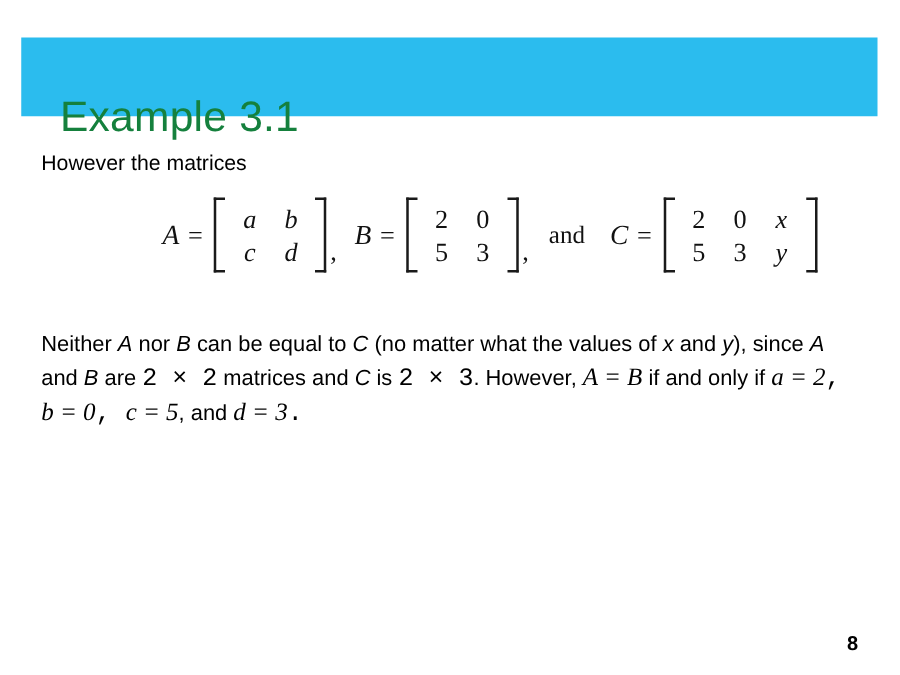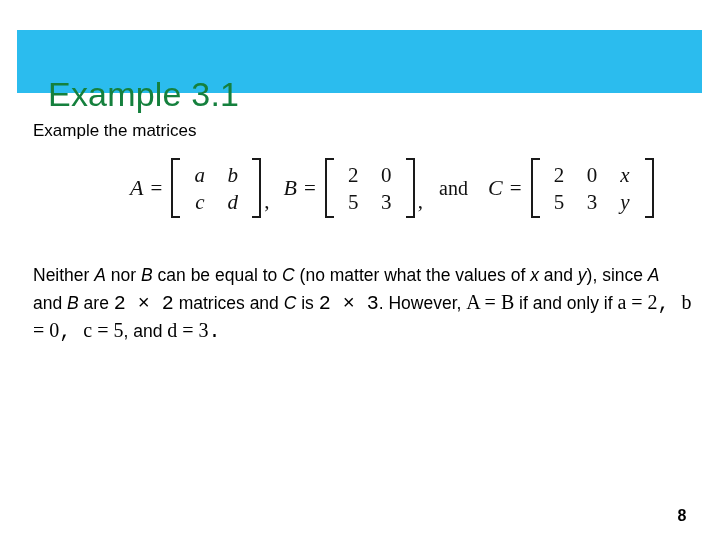--- a/index.html
+++ b/index.html
@@ -149,20 +149,21 @@
   }
   .paragraph .it {
     font-style: italic;
   }
   .paragraph .math {
     font-family: Liberation Mono, monospace;
     font-size: 20px;
   }
   .paragraph .math-it {
     font-family: "Liberation Serif", serif;
+    font-style: italic;
     font-size: 20px;
   }
 
   
   .page-number {
     position: absolute;
     left: 670px;
     top: 507px;
     width: 24px;
     text-align: center;
@@ -172,21 +173,21 @@
   }
 </style>
 </head>
 <body>
 
 <div class="slide">
 
   <div class="title-banner"></div>
   <div class="title-text">Example 3.1</div>
 
-  <div class="intro-text">Example the matrices</div>
+  <div class="intro-text">However the matrices</div>
 
   <div class="equation-row">
 
     <div class="eq-item">
       <span class="var-italic">A</span>
       <span class="eq-sign">=</span>
       <span class="matrix">
         <span class="bracket left"></span>
         <span class="matrix-body">
           <span class="matrix-row">

